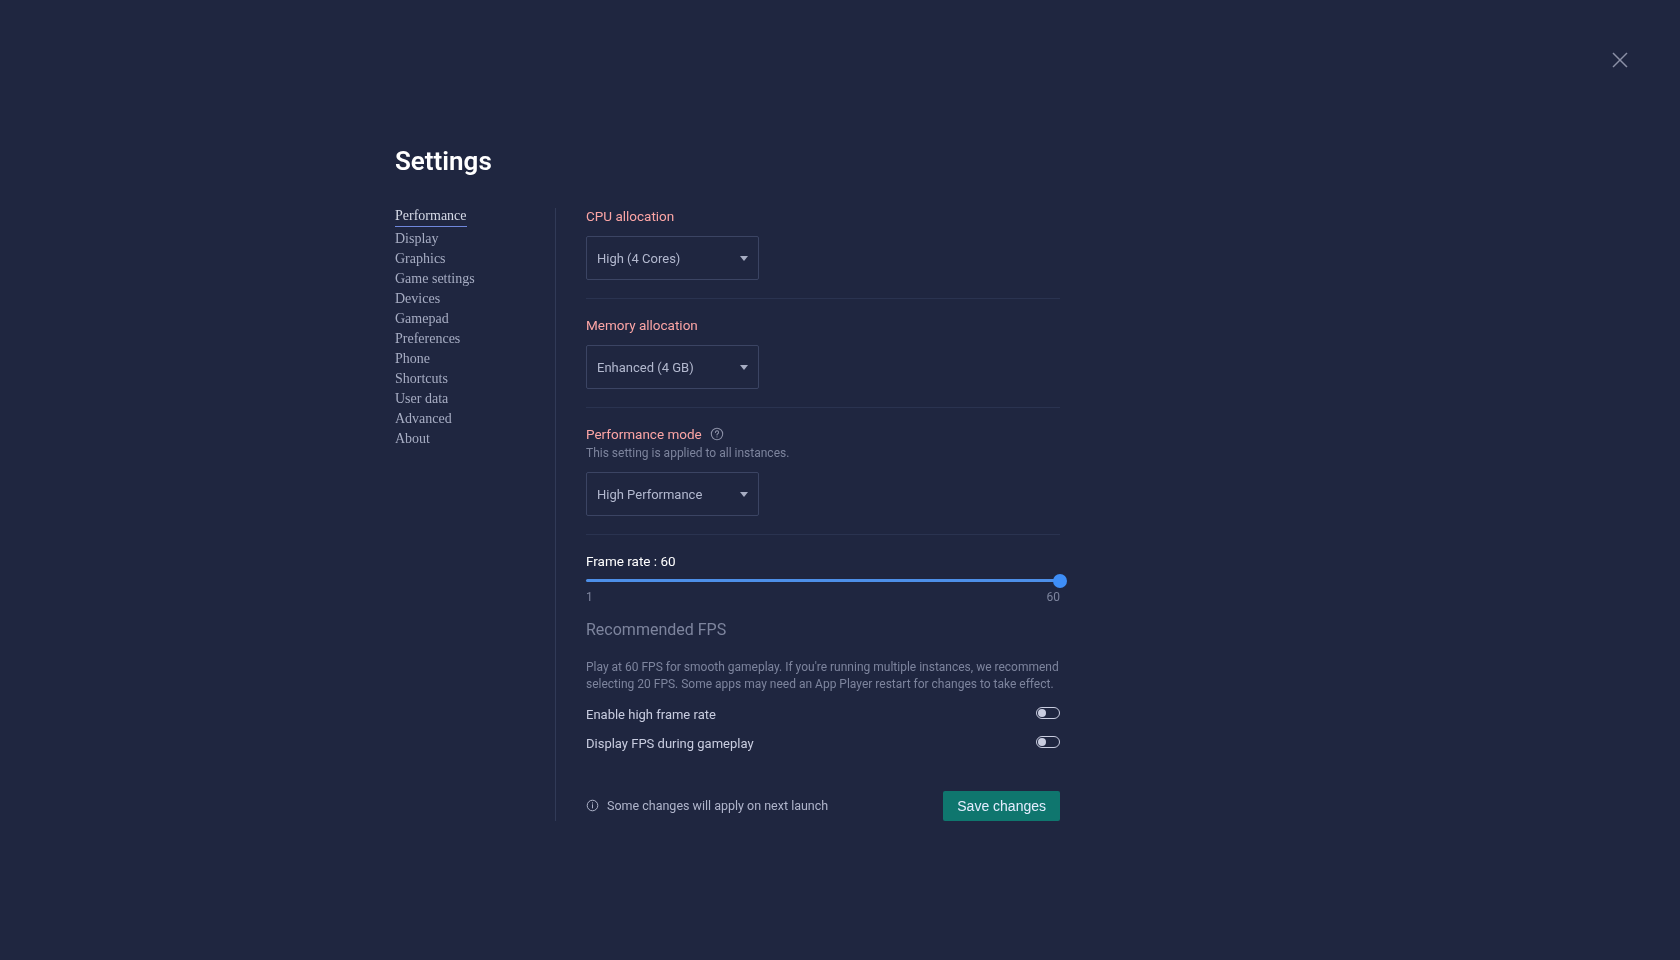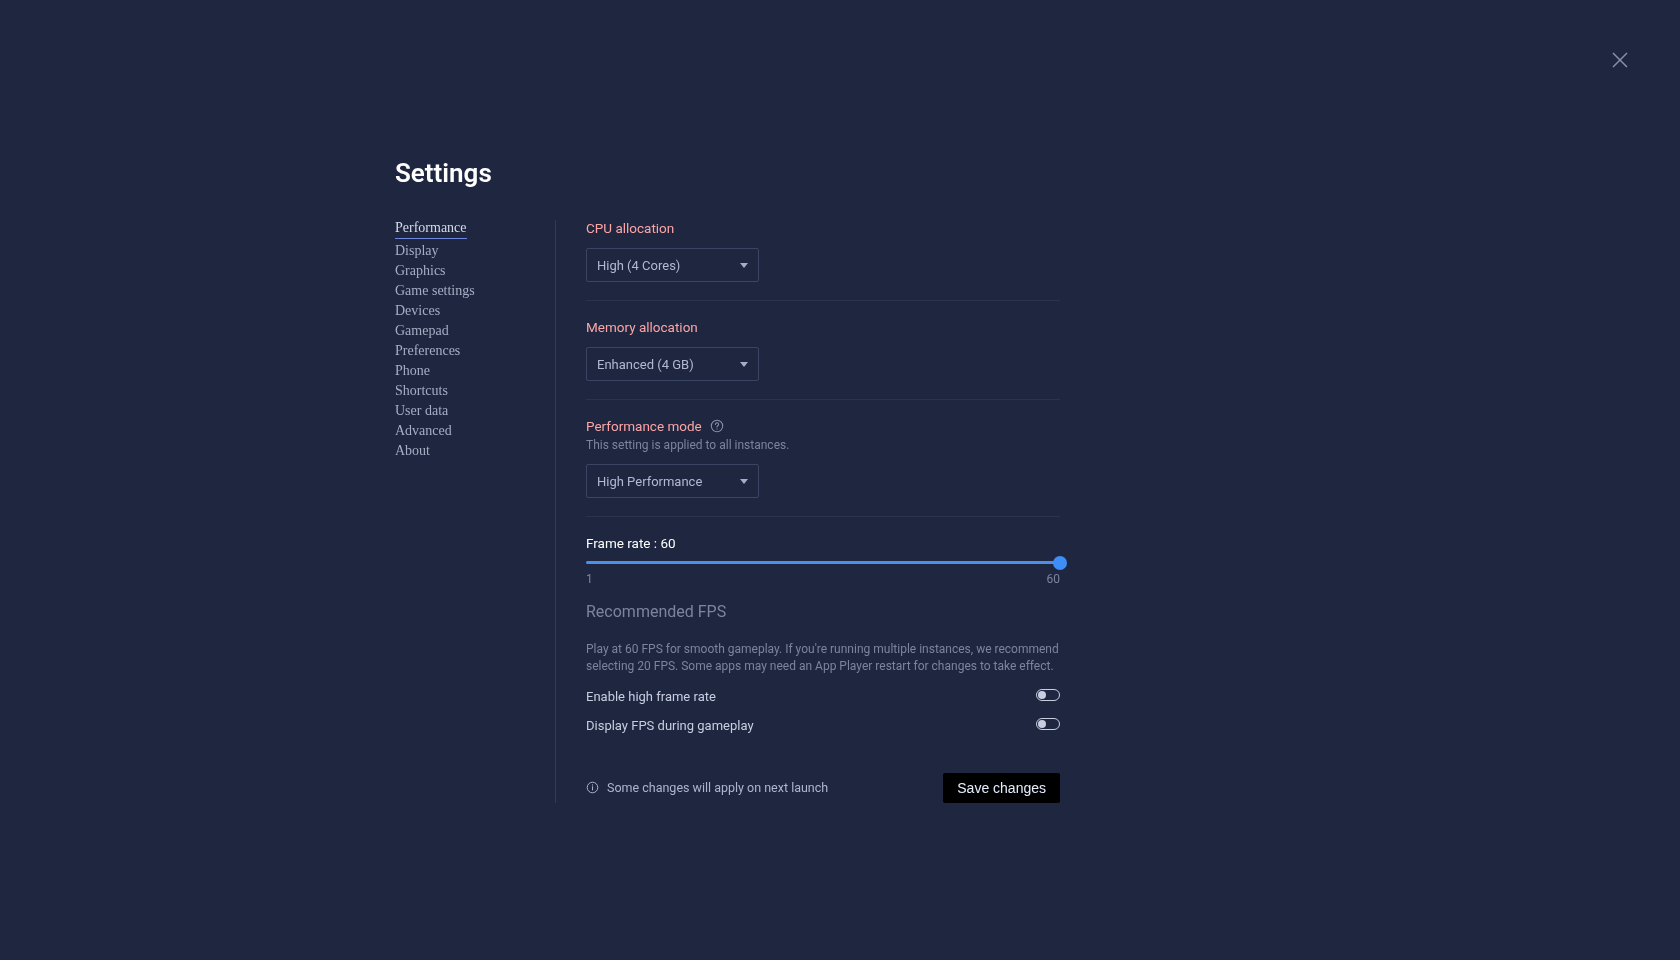--- a/index.html
+++ b/index.html
@@ -17,21 +17,21 @@
     right: 48px;
     width: 24px;
     height: 24px;
     cursor: pointer;
     color: #8b90a6;
   }
   .close-btn svg { width: 100%; height: 100%; }
   .container {
     position: absolute;
     left: 395px;
-    top: 158px;
+    top: 146px;
     width: 665px;
   }
   .page-title {
     font-size: 26px;
     font-weight: 600;
     color: #ffffff;
     margin-bottom: 32px;
   }
   .body {
     display: flex;
@@ -78,21 +78,21 @@
     gap: 8px;
   }
   .section-subtext {
     font-size: 12px;
     color: #7d849d;
     margin-top: -8px;
     margin-bottom: 12px;
   }
   .select {
     width: 173px;
-    height: 34px;
+    height: 44px;
     border: 1px solid #3b4463;
     border-radius: 2px;
     background: transparent;
     display: flex;
     align-items: center;
     justify-content: space-between;
     padding: 0 10px;
     cursor: pointer;
     font-size: 13px;
     color: #b3b9cf;
@@ -181,21 +181,21 @@
   .footer-left {
     display: flex;
     align-items: center;
     gap: 8px;
     font-size: 12.5px;
     color: #b0b5cb;
   }
   .info-icon { width: 13px; height: 13px; }
   .info-icon svg { width: 100%; height: 100%; }
   .save-btn {
-    background: #000000;
+    background: #0f766e;
     color: #e5edff;
     font-size: 14px;
     border: none;
     border-radius: 2px;
     height: 30px;
     padding: 0 14px;
     cursor: pointer;
   }
 </style>
 </head>

